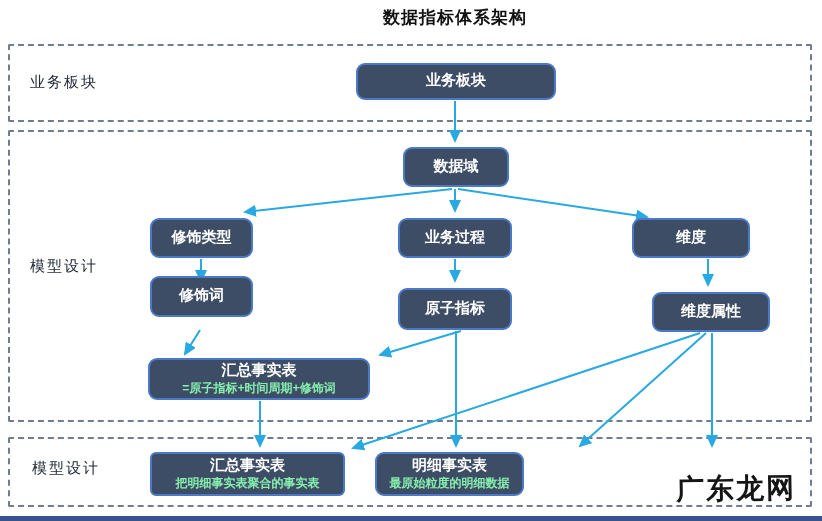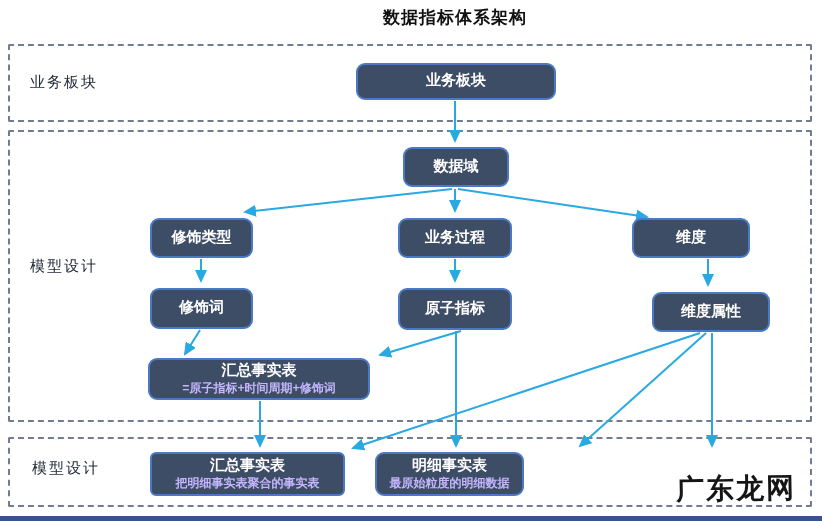--- a/index.html
+++ b/index.html
@@ -23,27 +23,27 @@
   .lbl-business{left:30px;top:73px;}
   .lbl-spec{left:30px;top:257px;}
   .lbl-model{left:32px;top:459px;}
   .arrows{position:absolute;left:0;top:0;z-index:2;}
   .node{
     position:absolute;z-index:3;background:#3E4D66;border:2px solid #4A79C7;border-radius:9px;
     color:#ffffff;display:flex;flex-direction:column;align-items:center;justify-content:center;
     box-sizing:border-box;text-align:center;
   }
   .node .t{font-size:15px;font-weight:bold;line-height:17px;white-space:nowrap;}
-  .node .s{font-size:12px;font-weight:bold;line-height:14px;white-space:nowrap;margin-top:2px;color:#c4b5fd;}
+  .node .s{font-size:12px;font-weight:bold;line-height:14px;white-space:nowrap;margin-top:2px;color:#86efac;}
   .n-business-board{left:356px;top:63px;width:200px;height:37px;}
   .n-data-domain{left:403px;top:147px;width:106px;height:40px;}
   .n-modifier-type{left:150px;top:218px;width:103px;height:40px;}
   .n-business-process{left:398px;top:218px;width:114px;height:40px;}
   .n-dimension{left:632px;top:218px;width:118px;height:40px;}
-  .n-modifier-word{left:150px;top:288px;width:103px;height:41px;}
+  .n-modifier-word{left:150px;top:276px;width:103px;height:41px;}
   .n-atomic-metric{left:398px;top:288px;width:114px;height:42px;}
   .n-dimension-attr{left:652px;top:292px;width:118px;height:40px;}
   .n-derived-metric{left:148px;top:358px;width:222px;height:42px;}
   .n-summary-fact{left:150px;top:452px;width:195px;height:44px;border-radius:6px;}
   .n-detail-fact{left:375px;top:452px;width:149px;height:44px;}
   .n-dimension-table{left:603px;top:452px;width:194px;height:42px;}
   .watermark{
     position:absolute;left:676px;top:470px;z-index:6;
     font-size:28px;font-weight:bold;color:#151515;letter-spacing:2px;
     text-shadow:-2px -2px 0 #fff,2px -2px 0 #fff,-2px 2px 0 #fff,2px 2px 0 #fff,

